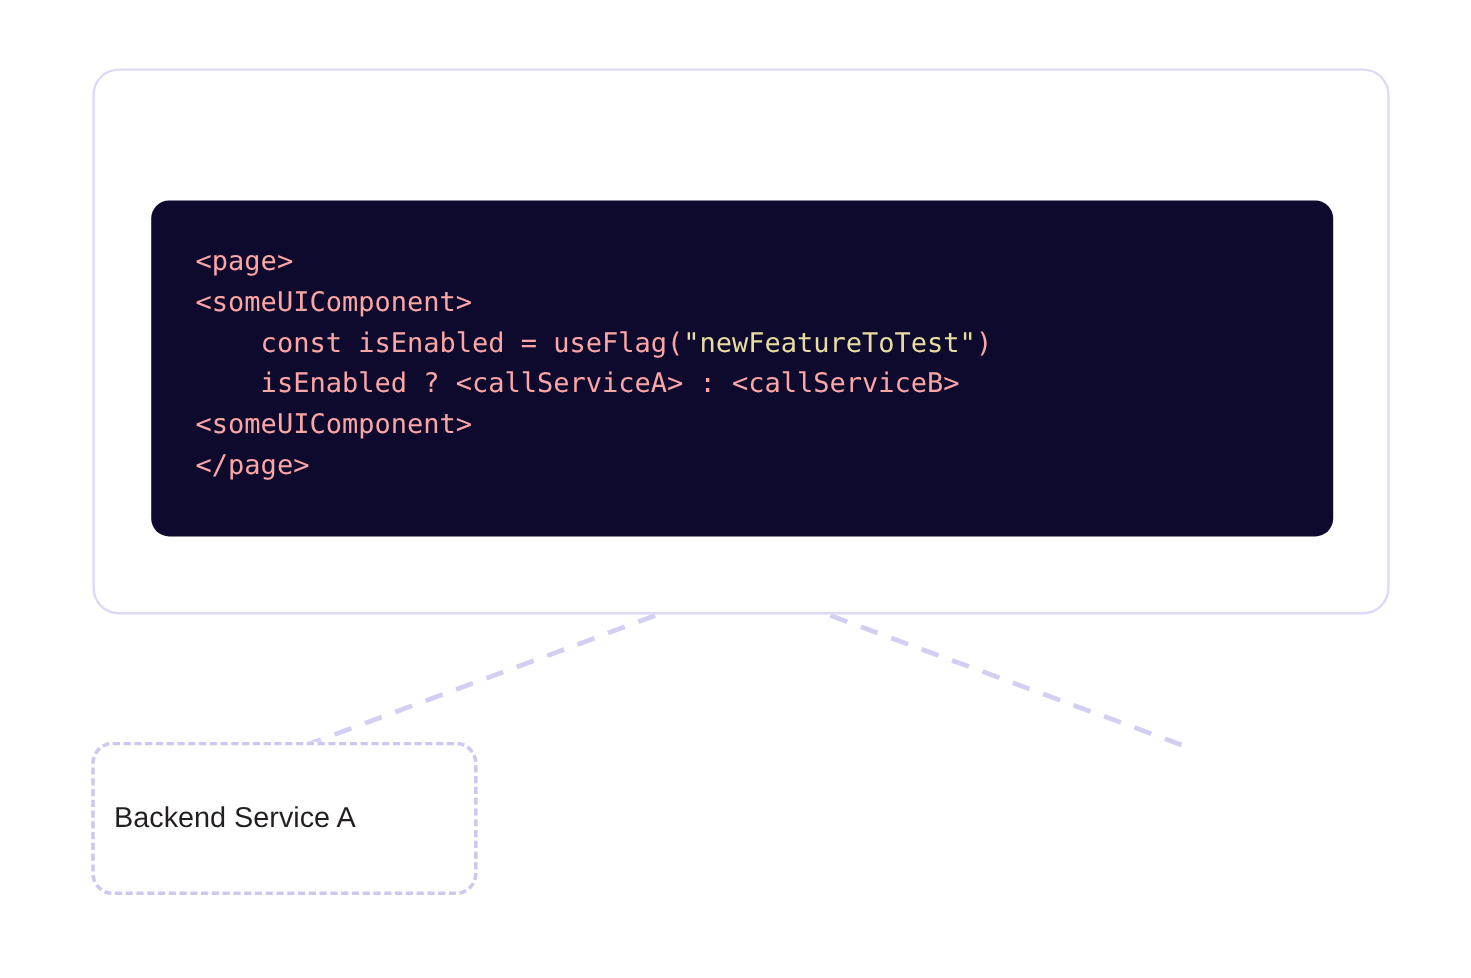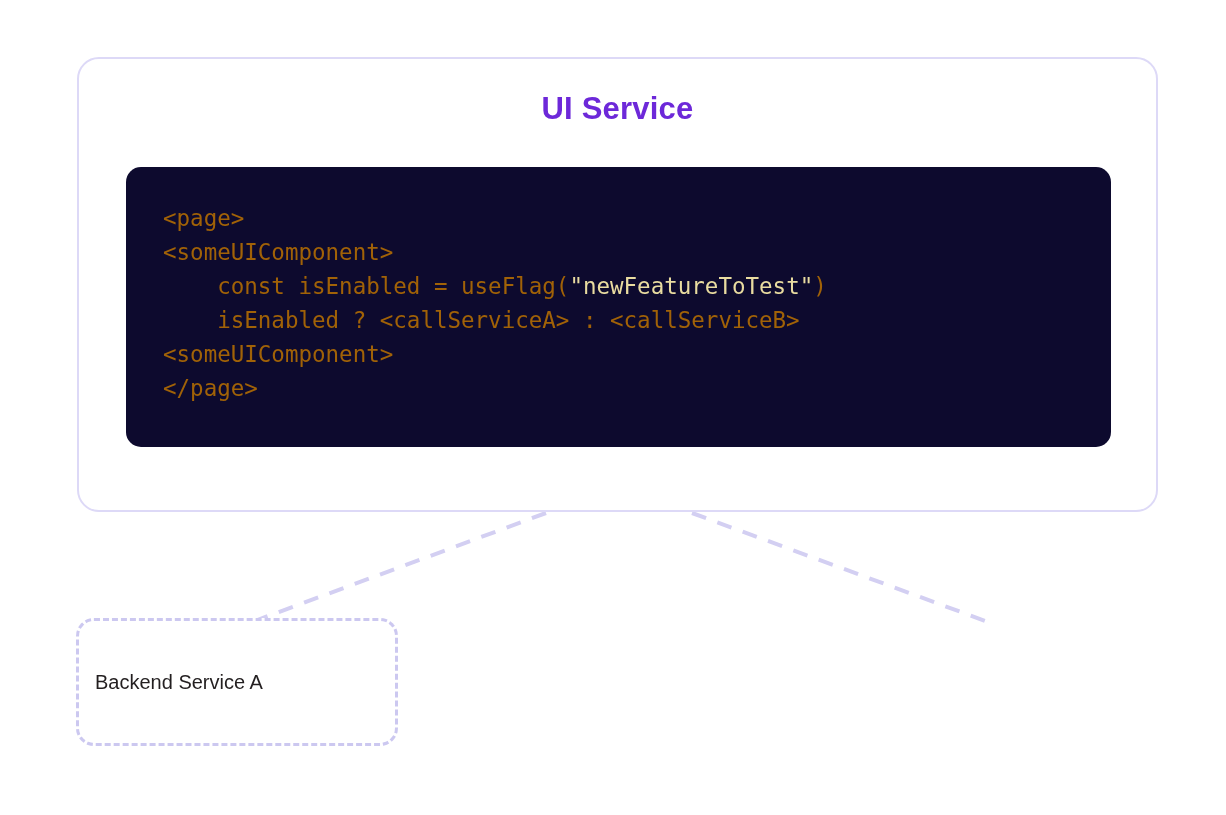--- a/index.html
+++ b/index.html
@@ -76,36 +76,36 @@
   #code-lines {
     font-family: "DejaVu Sans Mono", "Liberation Mono", monospace;
     font-size: 22.5px;
     line-height: 34px;
     color: #f2f2f7;
     white-space: pre;
   }
   .code-line {
     white-space: pre;
   }
-  .tok-plain { color: #a16207; }
+  .tok-plain { color: #fca5a5; }
   .tok-string { color: #e9dca0; }
 
   
   .backend-box {
     position: absolute;
     box-sizing: border-box;
     border: 3px dashed #ccc8f0;
     border-radius: 18px;
     background: #ffffff;
     z-index: 2;
     display: flex;
     align-items: center;
   }
   .backend-label {
-    font-size: 20px;
+    font-size: 24px;
     color: #231f20;
     padding-left: 16px;
     line-height: 1.2;
     white-space: nowrap;
   }
 
   #backend-a {
     left: 76px;
     top: 618px;
     width: 322px;
@@ -122,21 +122,20 @@
 <body>
 
 <div id="canvas">
 
   <svg id="connectors" viewBox="0 0 1226 815" xmlns="http://www.w3.org/2000/svg">
     <line x1="546" y1="513" x2="252" y2="622" stroke="#d3cff2" stroke-width="4" stroke-dasharray="15 12" stroke-linecap="butt"></line>
     <line x1="692" y1="513" x2="988" y2="622" stroke="#d3cff2" stroke-width="4" stroke-dasharray="15 12" stroke-linecap="butt"></line>
   </svg>
 
   <div id="ui-service-box">
-    <div id="ui-service-title">UI Service</div>
 
     <div id="code-block">
       <div id="code-lines"><div class="code-line"><span class="tok-plain">&lt;page&gt;</span></div><div class="code-line"><span class="tok-plain">&lt;someUIComponent&gt;</span></div><div class="code-line"><span class="tok-plain">    const isEnabled = useFlag(</span><span class="tok-string">"newFeatureToTest"</span><span class="tok-plain">)</span></div><div class="code-line"><span class="tok-plain">    isEnabled ? &lt;callServiceA&gt; : &lt;callServiceB&gt;</span></div><div class="code-line"><span class="tok-plain">&lt;someUIComponent&gt;</span></div><div class="code-line"><span class="tok-plain">&lt;/page&gt;</span></div></div>
     </div>
   </div>
 
   <div class="backend-box" id="backend-a">
     <span class="backend-label">Backend Service A</span>
   </div>
 

